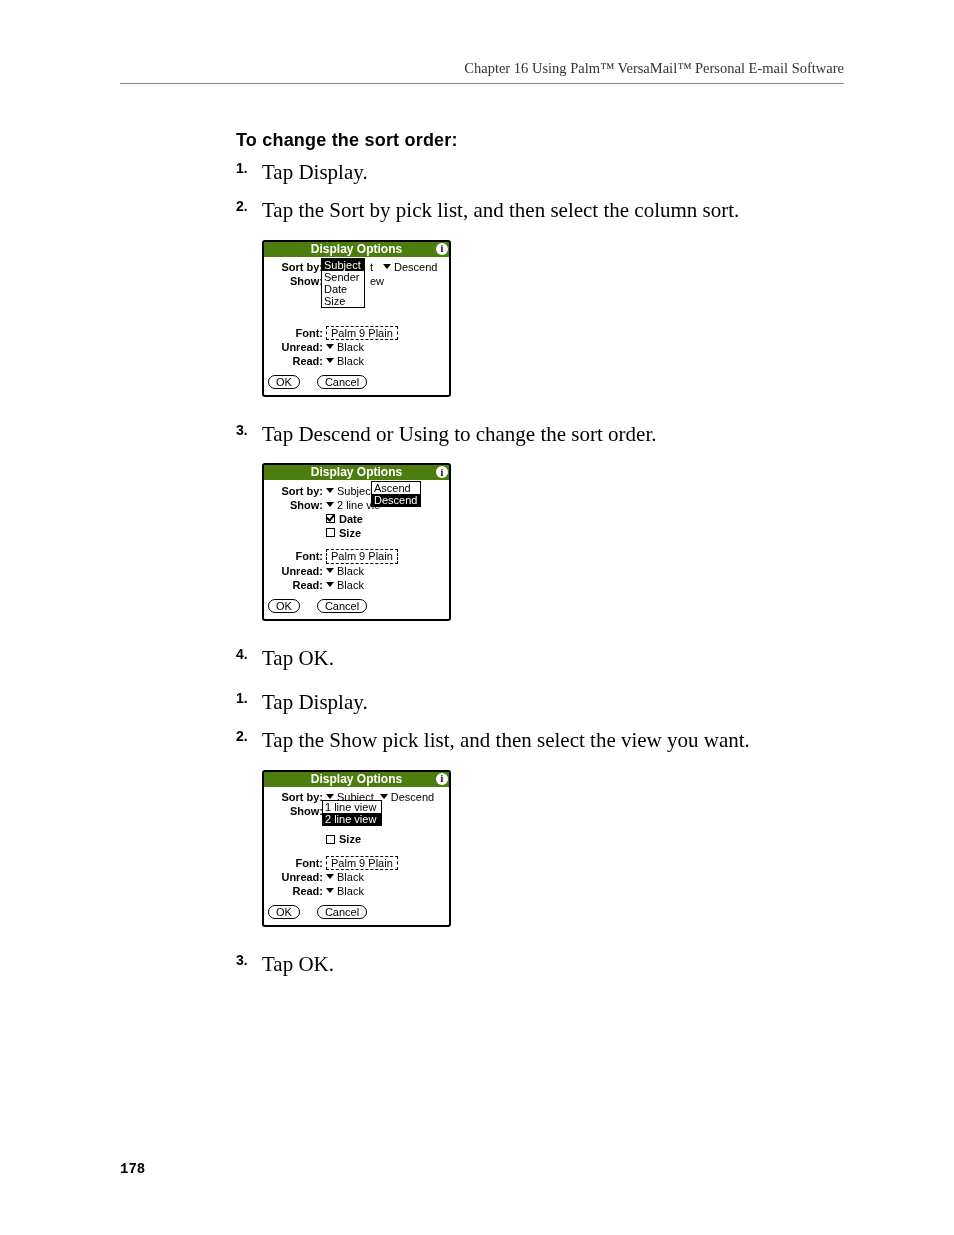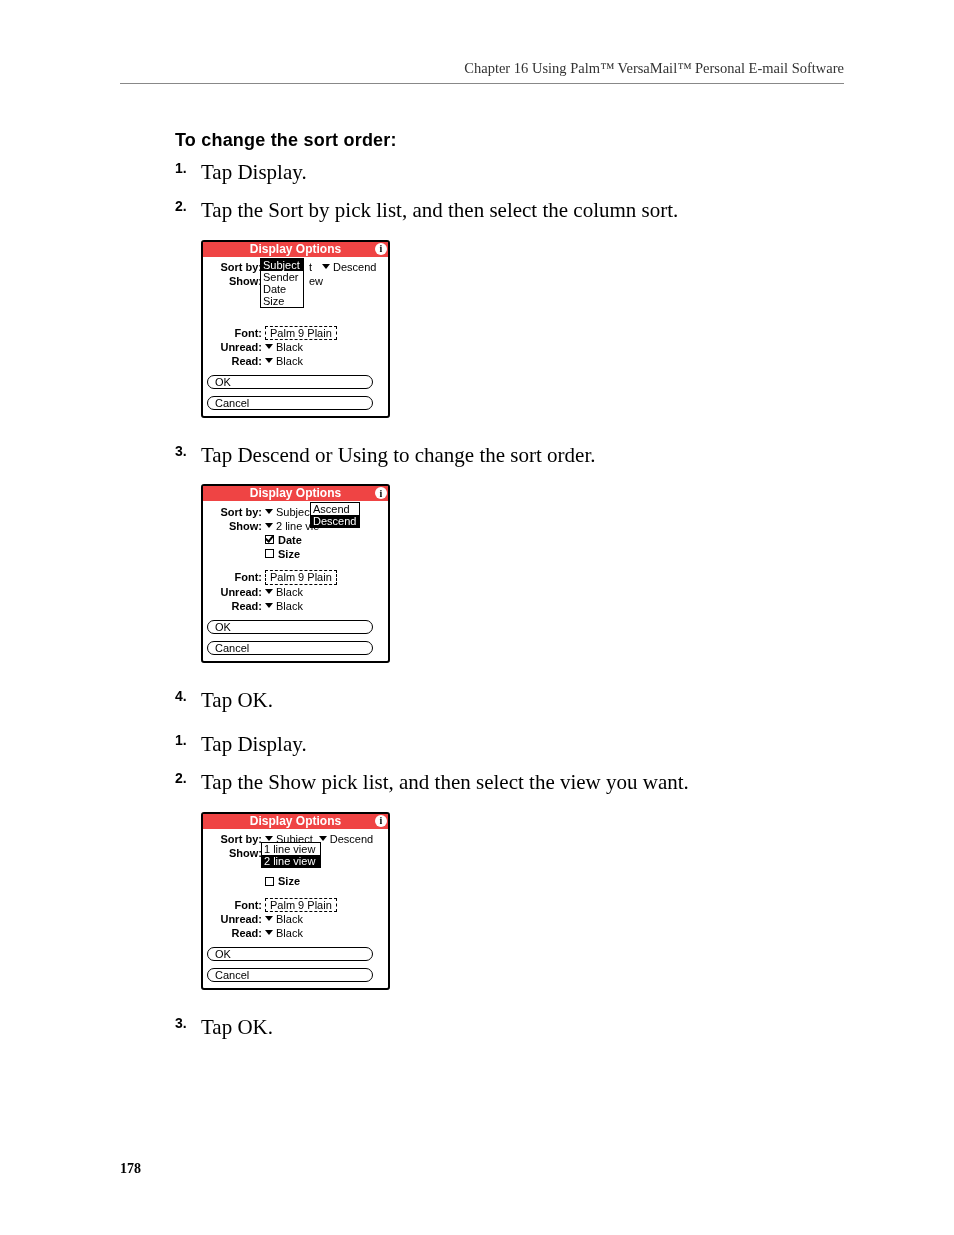--- a/index.html
+++ b/index.html
@@ -20,21 +20,21 @@
   .running-head {
     font-family: "Palatino Linotype", "Book Antiqua", Palatino, Georgia, serif;
     font-size: 14.5px;
     color: #333;
     padding-bottom: 6px;
     border-bottom: 1px solid #888;
     margin-bottom: 46px;
     text-align: right;
   }
   .content {
-    margin-left: 55px;
+    margin-left: 116px;
     width: 620px;
   }
   .sub-heading {
     font-family: "Arial Narrow", "Helvetica Neue", Arial, sans-serif;
     font-stretch: condensed;
     font-weight: 700;
     font-size: 18px;
     letter-spacing: 0.2px;
     margin: 14px 0 6px 0;
   }
@@ -70,21 +70,21 @@
     border-radius: 3px;
     background: #fff;
     font-family: Tahoma, Arial, sans-serif;
     font-size: 11px;
     line-height: 1.1;
     margin: 6px 0 22px 26px;
     position: relative;
     padding-bottom: 4px;
   }
   .palm .titlebar {
-    background: #ef4444;
+    background: #4d7c0f;
     color: #fff;
     font-weight: 700;
     font-size: 12px;
     height: 15px;
     display: flex;
     align-items: center;
     justify-content: center;
     position: relative;
   }
   .palm .info-icon {
@@ -148,22 +148,21 @@
     transform: rotate(40deg);
   }
   .palm .font-box {
     border: 1px dashed #000;
     padding: 0 4px;
     display: inline-block;
   }
   .palm .btns {
     padding: 4px 15px 2px 4px;
     display: flex;
-    gap: 7px;
-    flex-direction: column;
+    gap: 17px;
   }
   .palm .btn {
     border: 1px solid #000;
     border-radius: 8px;
     padding: 0 7px;
     font-size: 11px;
     line-height: 13px;
     height: 14px;
     box-sizing: border-box;
     background: #fff;
@@ -177,21 +176,21 @@
     line-height: 12px;
     z-index: 5;
   }
   .palm .popup .opt { padding: 0 2px; white-space: nowrap; }
   .palm .popup .opt.sel { background: #000; color: #fff; }
 
   .page-number {
     position: absolute;
     left: 120px;
     bottom: 58px;
-    font-family: Liberation Serif, serif;
+    font-family: Liberation Mono, monospace;
     font-weight: 700;
     font-size: 14px;
   }
 </style>
 </head>
 <body>
 
 <div class="page">
   <div class="running-head">Chapter 16   Using Palm™ VersaMail™ Personal E-mail Software</div>
 

